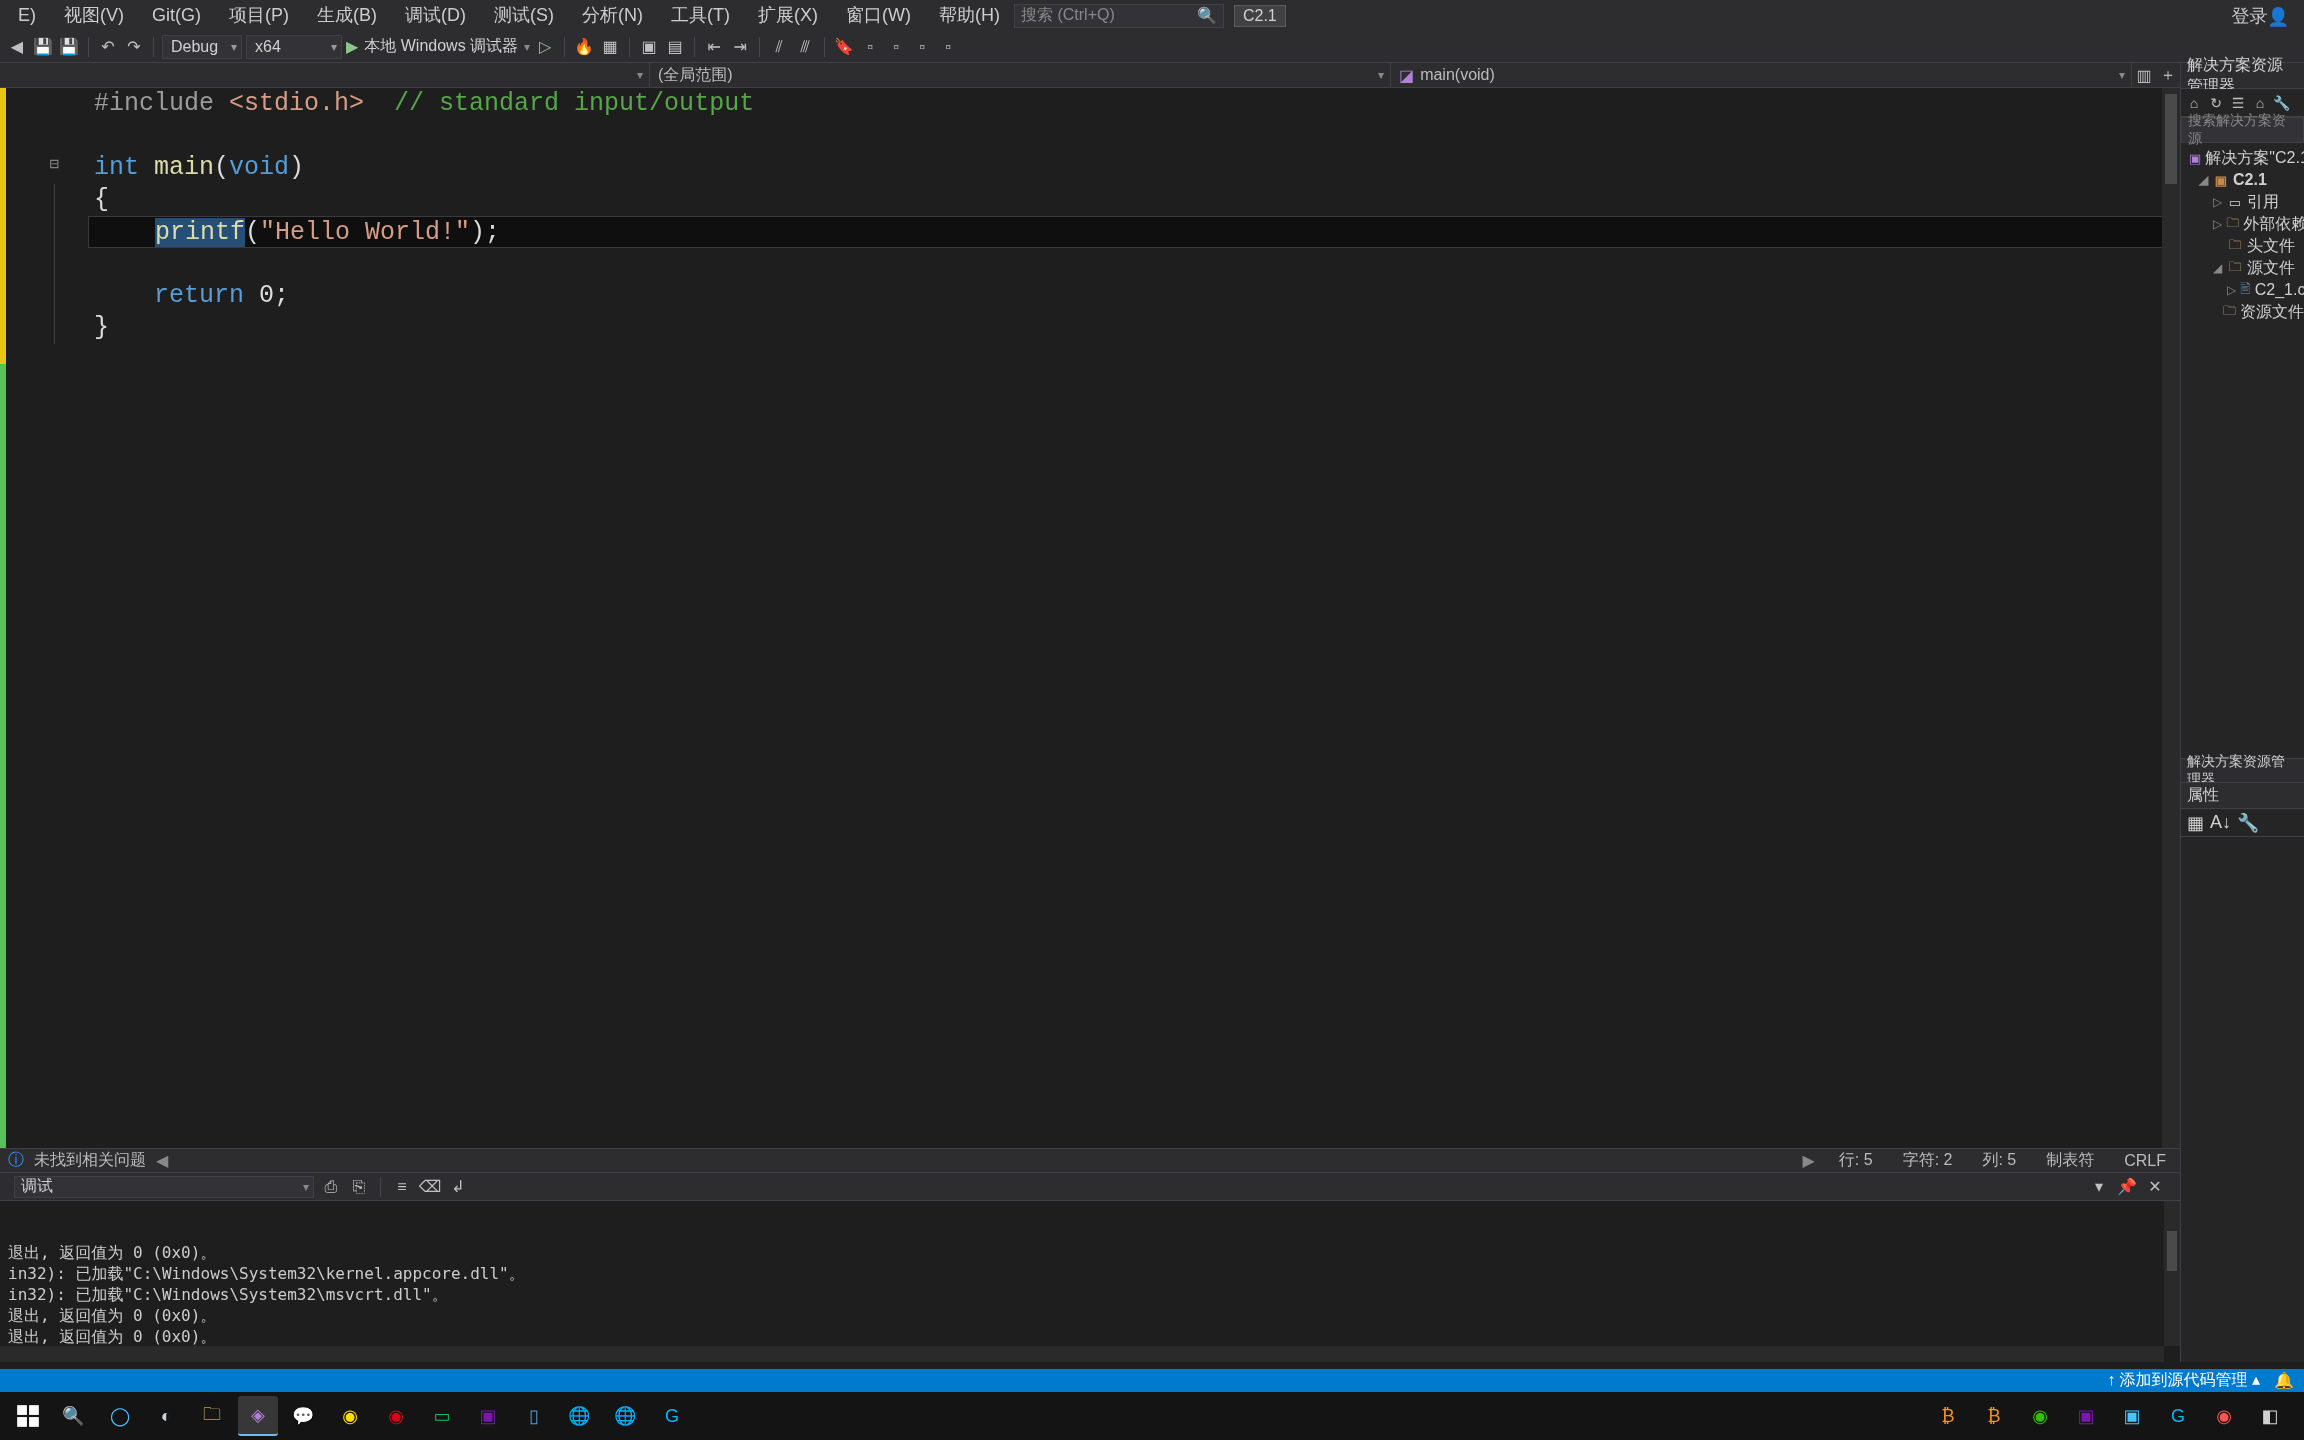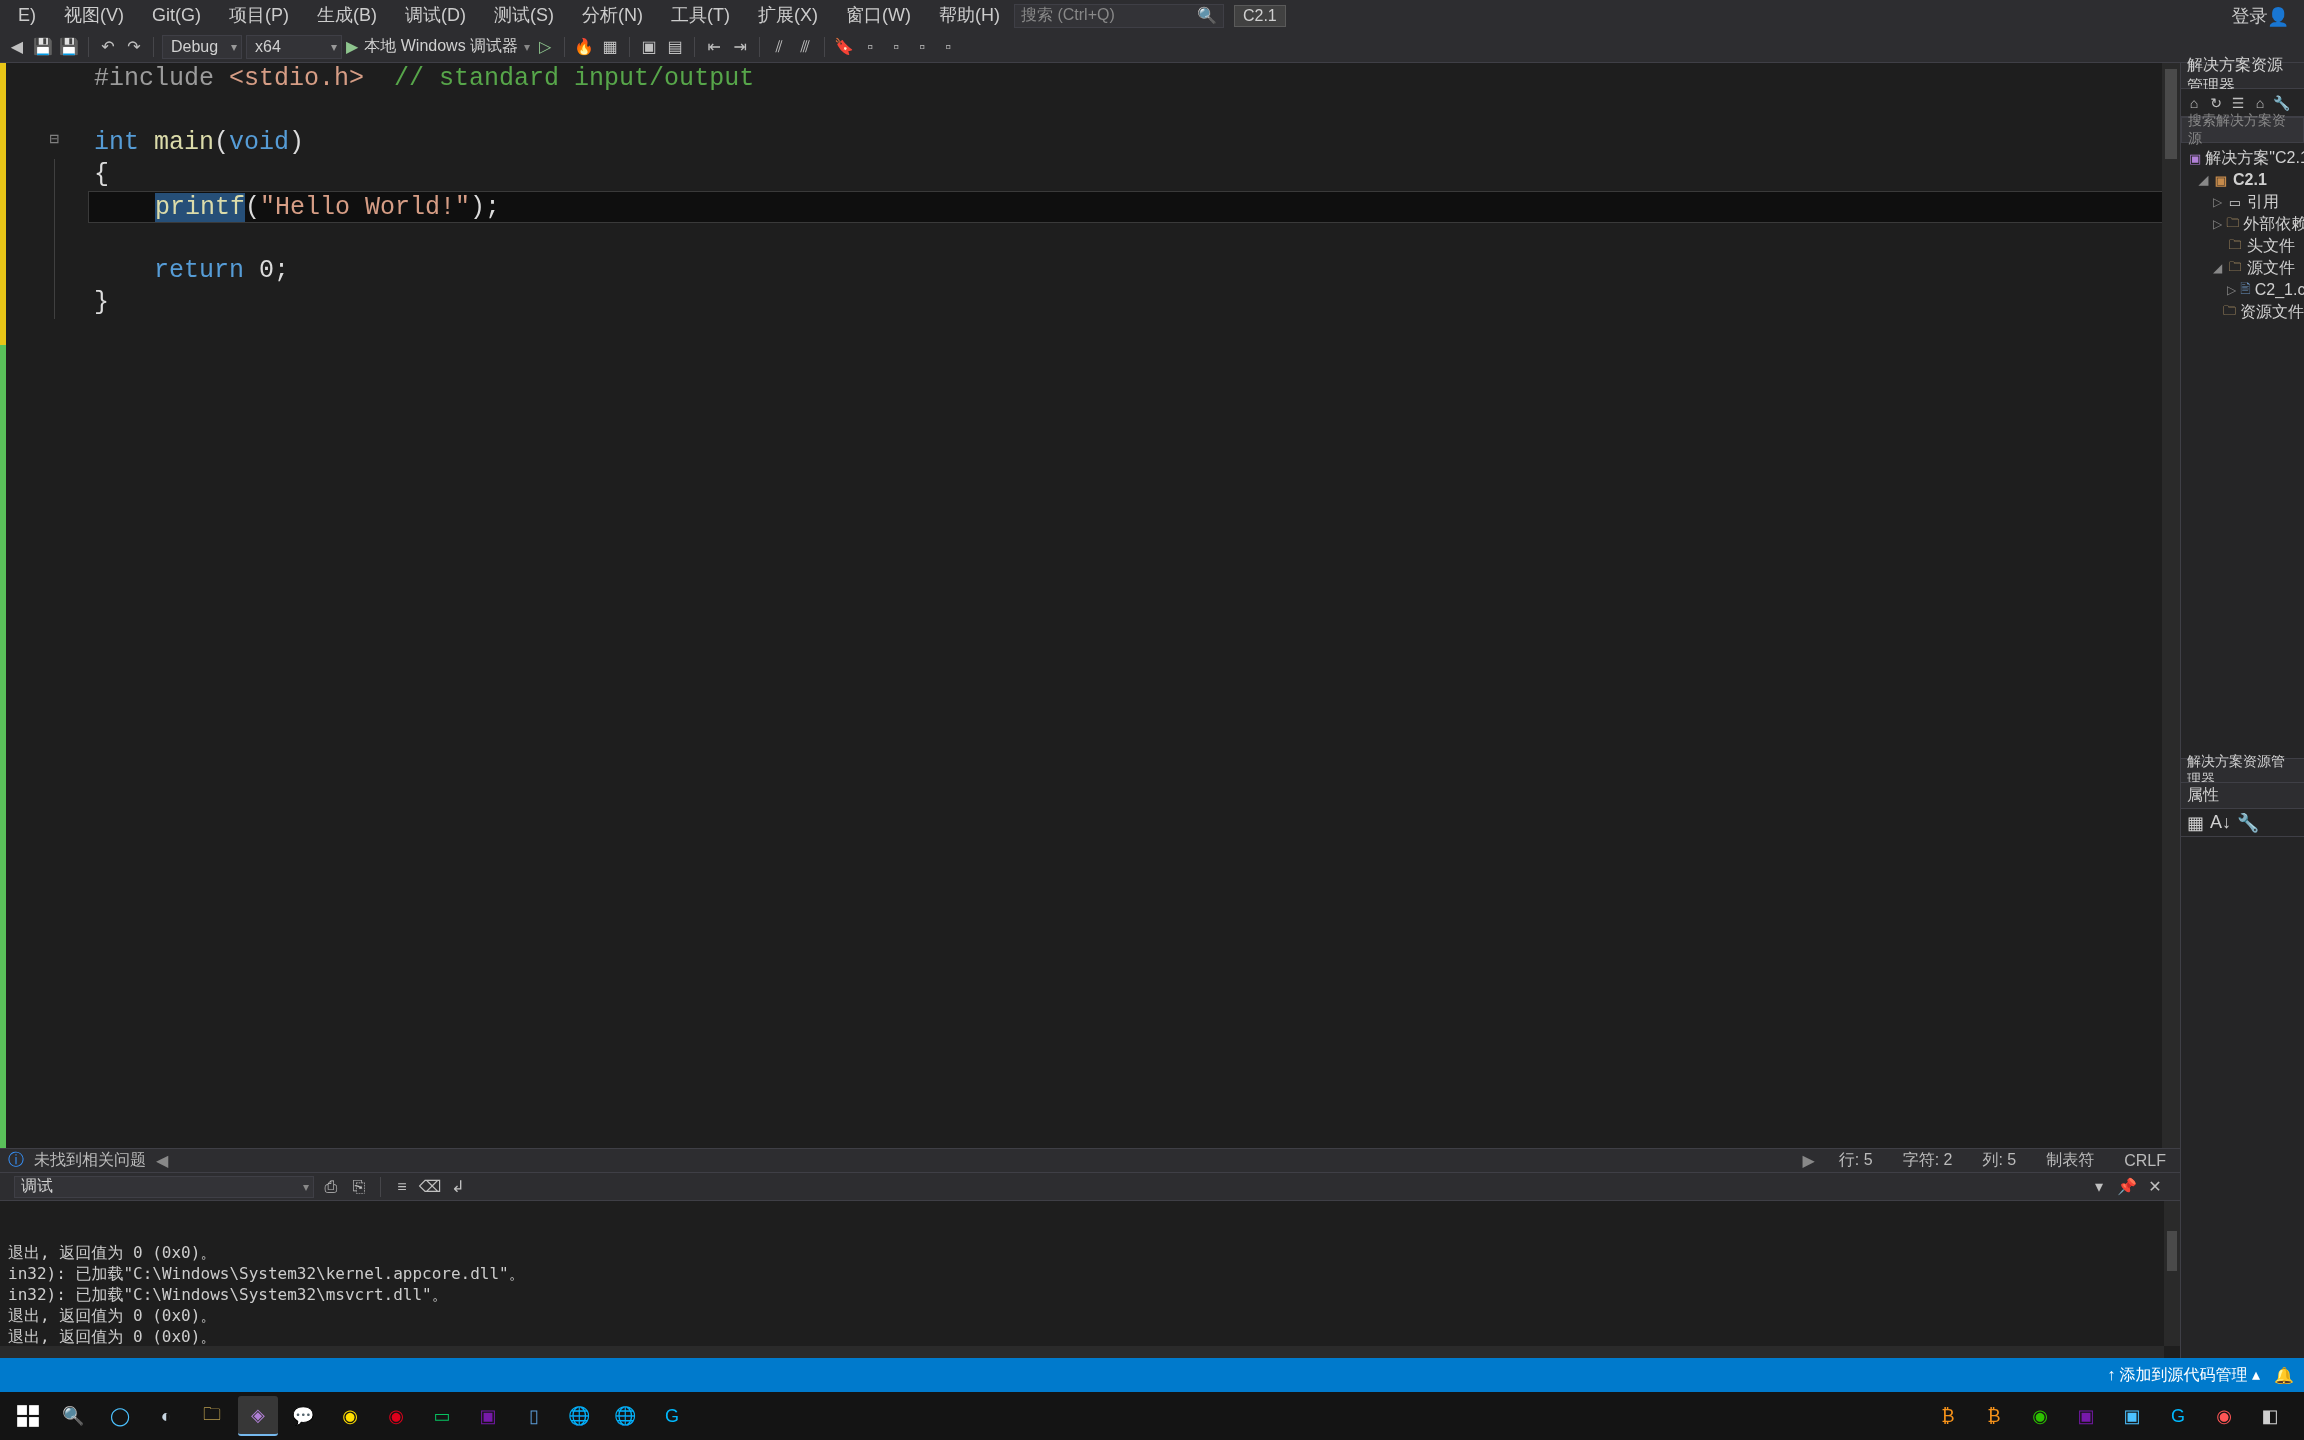--- a/index.html
+++ b/index.html
@@ -83,21 +83,21 @@
 .tree .lvl1{ padding-left:18px;} .tree .lvl2{ padding-left:32px;} .tree .lvl3{ padding-left:46px;}
 .tree .arr{ width:10px; color:#888; font-size:12px;}
 .tree .ico{ width:16px; height:16px; display:inline-flex; align-items:center; justify-content:center; font-size:13px;}
 .bold{ font-weight:bold; }
 .tab-strip { height:24px; background:#2d2d30; border-top:1px solid #3f3f46; display:flex; align-items:center; font-size:14px; padding:0 6px;}
 .prop-panel{ flex:0 0 580px; display:flex; flex-direction:column; border-top:1px solid #3f3f46;}
 .prop-tools{ height:28px; background:#252526; display:flex; align-items:center; gap:6px; padding:0 6px; border-bottom:1px solid #3f3f46;}
 .prop-body{ flex:1; background:#252526;}
 
 
-.statusbar { position:absolute; left:0; right:0; bottom:0; height:34px; background:#007acc; color:#fff; display:flex; align-items:center; font-size:16px; padding:0 10px; gap:14px;}
+.statusbar { position:absolute; left:0; right:0; bottom:0; height:23px; background:#007acc; color:#fff; display:flex; align-items:center; font-size:16px; padding:0 10px; gap:14px;}
 .statusbar .push{ margin-left:auto;}
 
 
 .taskbar { position:absolute; left:0; right:0; bottom:0; height:48px; background:rgba(20,20,20,.92); display:flex; align-items:center; padding:0 8px; gap:6px; z-index:50;}
 .taskbar .tb-ico{ width:40px; height:40px; display:flex; align-items:center; justify-content:center; border-radius:3px;}
 .taskbar .tb-ico.active{ background:rgba(255,255,255,.15); border-bottom:2px solid #76b9ed;}
 .taskbar .right{ margin-left:auto; display:flex; gap:6px; padding-right:6px;}
 .taskbar svg, .tb-ico svg { width:26px; height:26px; }
 
 
@@ -168,20 +168,34 @@
   <span class="tb-btn">🔖</span>
   <span class="tb-btn">▫</span>
   <span class="tb-btn">▫</span>
   <span class="tb-btn">▫</span>
   <span class="tb-btn">▫</span>
 </div>
 
 <div class="workspace">
   <div class="center-col">
 
+    <div class="nav-bar">
+      <div class="nav-cell" style="flex:0 0 650px">
+          <span></span>
+        </div>
+      <div class="nav-cell">
+          <span>(全局范围)</span>
+        </div>
+      <div class="nav-cell">
+          <span style="color:#b180d7;margin-right:6px">◪</span>
+          <span>main(void)</span>
+        </div>
+      <div class="nav-end">▥</div>
+      <div class="nav-end">＋</div>
+    </div>
 
     <div class="editor">
       <div class="change-bar"></div>
       <div class="gutter" id="gutter">
           <div></div>
           <div></div>
           <div></div>
           <div></div>
           <div></div>
           <div></div>

